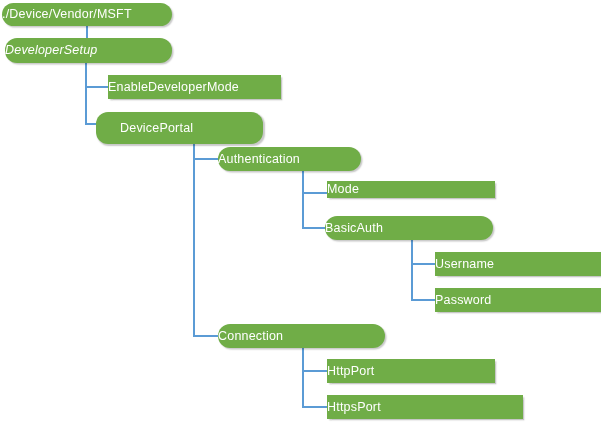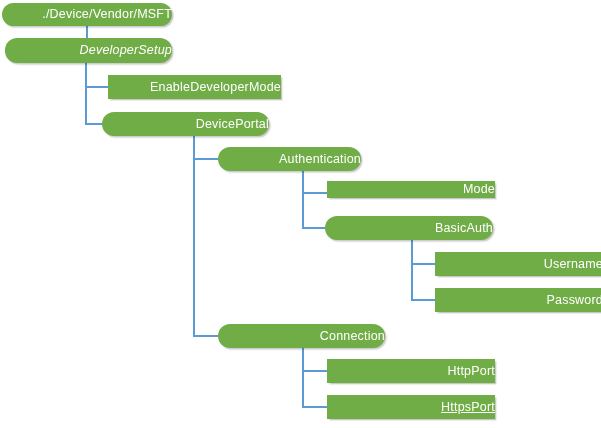--- a/index.html
+++ b/index.html
@@ -15,21 +15,21 @@
     overflow: hidden;
     font-family: "Liberation Sans", sans-serif;
   }
   .node {
     position: absolute;
     box-sizing: border-box;
     background: #70ad47;
     color: #ffffff;
     display: flex;
     align-items: center;
-    justify-content: flex-end;
+    justify-content: flex-start;
     font-size: 12.5px;
     letter-spacing: 0.2px;
     white-space: nowrap;
     line-height: 1;
     box-shadow: 1.5px 1.5px 1.5px rgba(0,0,0,0.22);
     z-index: 3;
   }
   .node.rounded {
     border-radius: 12px;
   }
@@ -86,21 +86,21 @@
   </div>
 
   <div class="node rounded" style="left:5px; top:38px; width:167px; height:25px;font-style:italic;">
     <span>DeveloperSetup</span>
   </div>
 
   <div class="node rect" style="left:108px; top:75px; width:173px; height:24px;">
     <span>EnableDeveloperMode</span>
   </div>
 
-  <div class="node rounded" style="left:102px; top:112px; width:167px; height:24px;">
+  <div class="node rounded" style="left:96px; top:112px; width:167px; height:32px;padding-left:24px;">
     <span>DevicePortal</span>
   </div>
 
   <div class="node rounded" style="left:218px; top:147px; width:143px; height:24px;">
     <span>Authentication</span>
   </div>
 
   <div class="node rect" style="left:327px; top:181px; width:168px; height:17px;">
     <span>Mode</span>
   </div>
@@ -118,17 +118,17 @@
   </div>
 
   <div class="node rounded" style="left:218px; top:324px; width:167px; height:24px;">
     <span>Connection</span>
   </div>
 
   <div class="node rect" style="left:327px; top:359px; width:168px; height:24px;">
     <span>HttpPort</span>
   </div>
 
-  <div class="node rect" style="left:327px; top:395px; width:168px; height:24px;text-decoration:underline;">
+  <div class="node rect" style="left:327px; top:395px; width:196px; height:24px;">
     <span>HttpsPort</span>
   </div>
 
 </div>
 
 </body></html>

